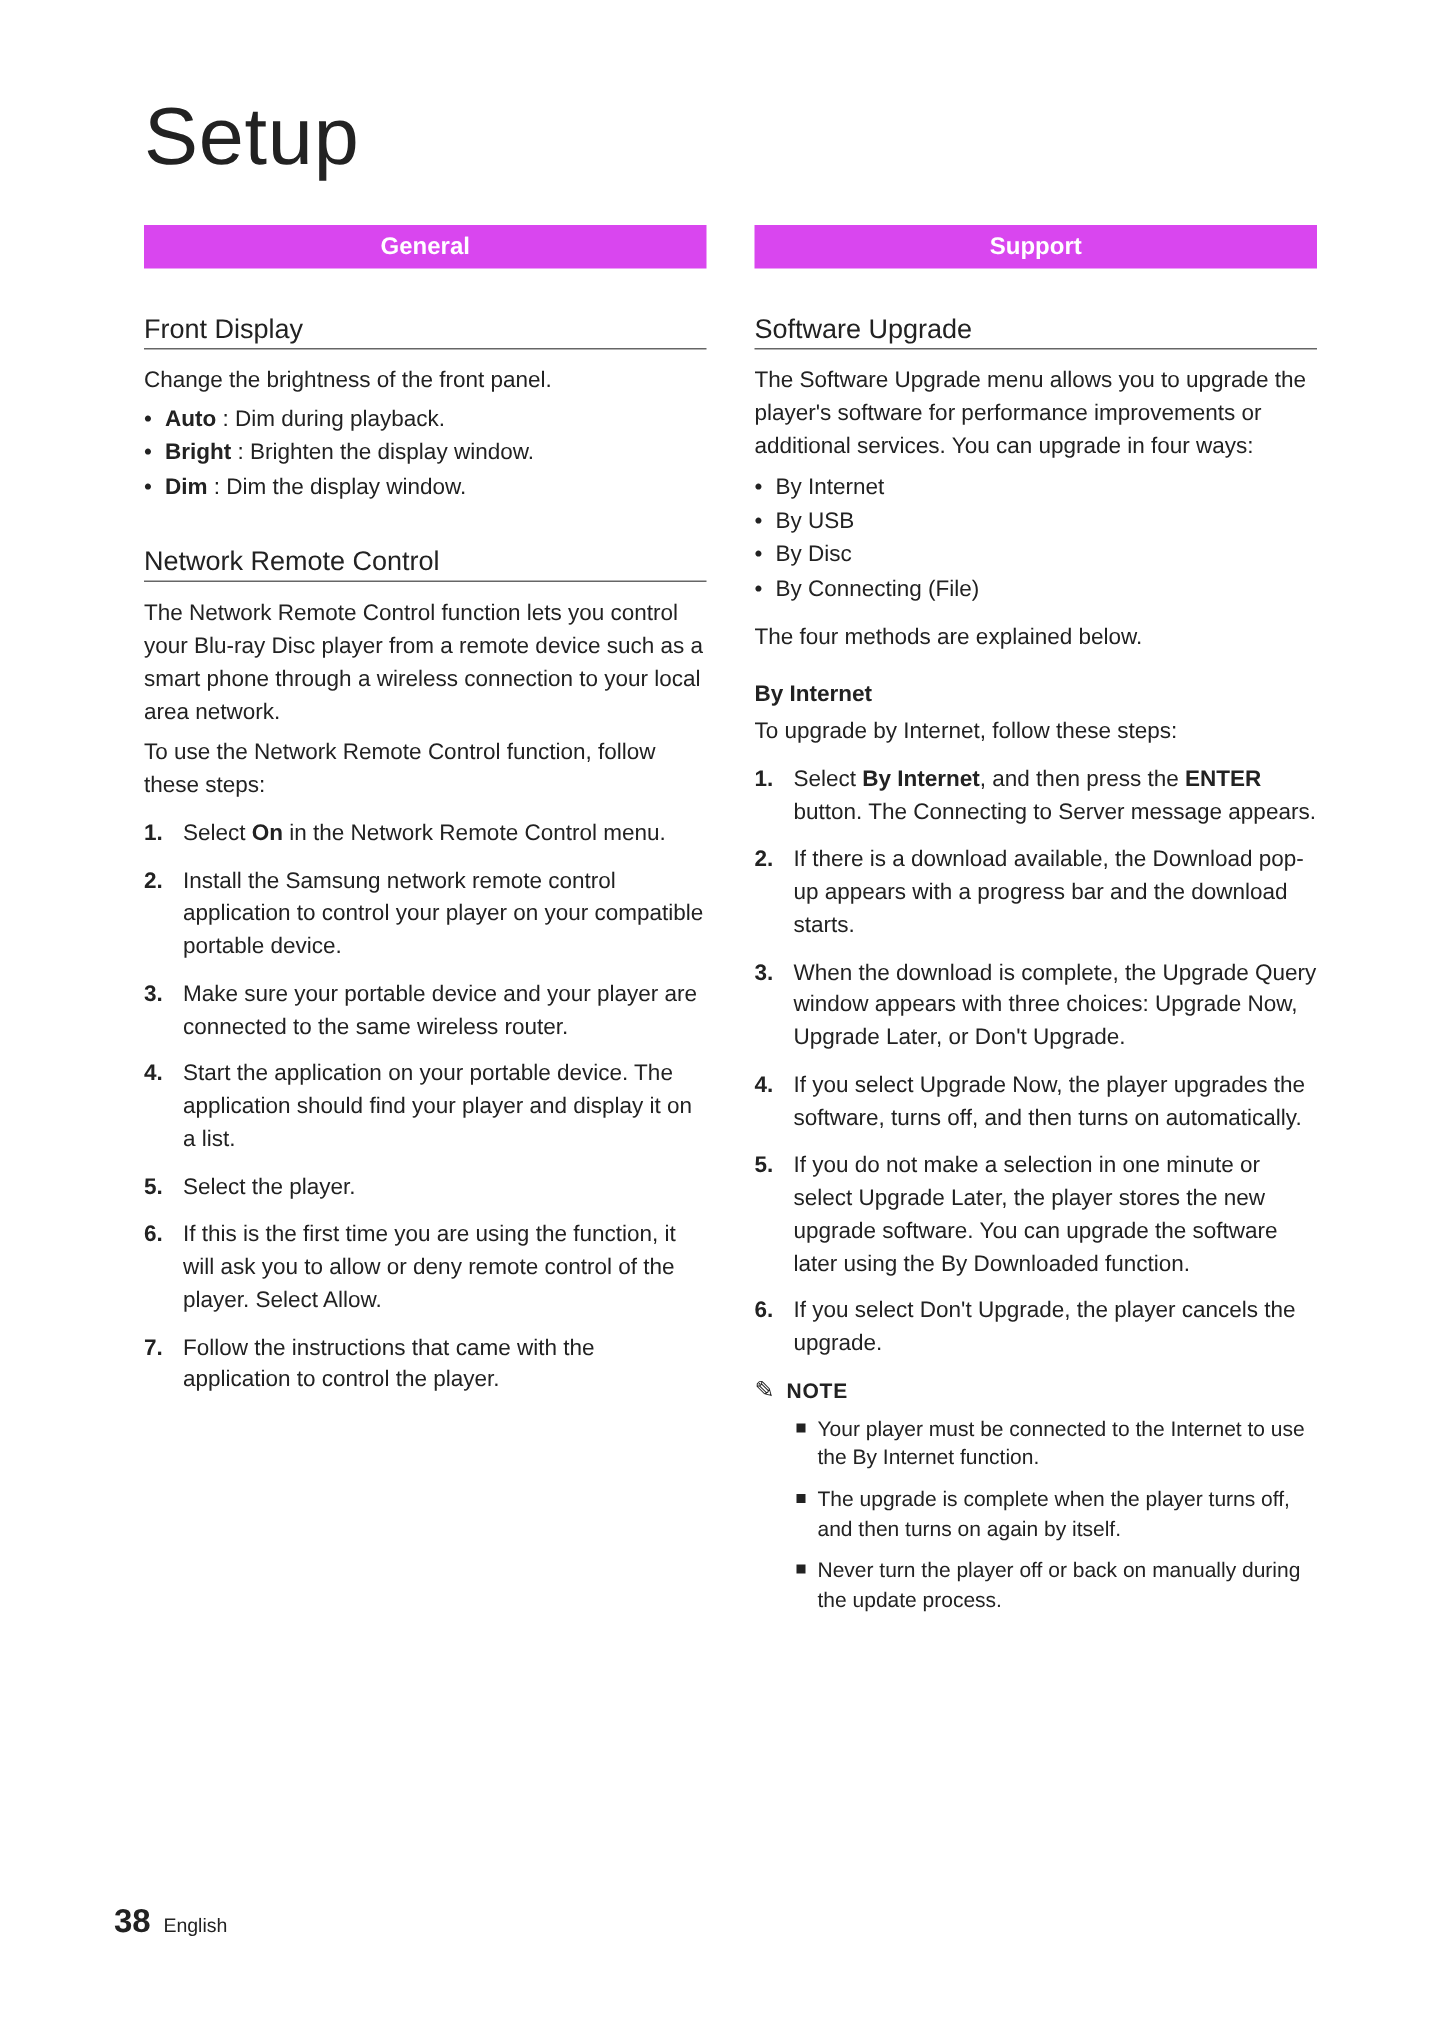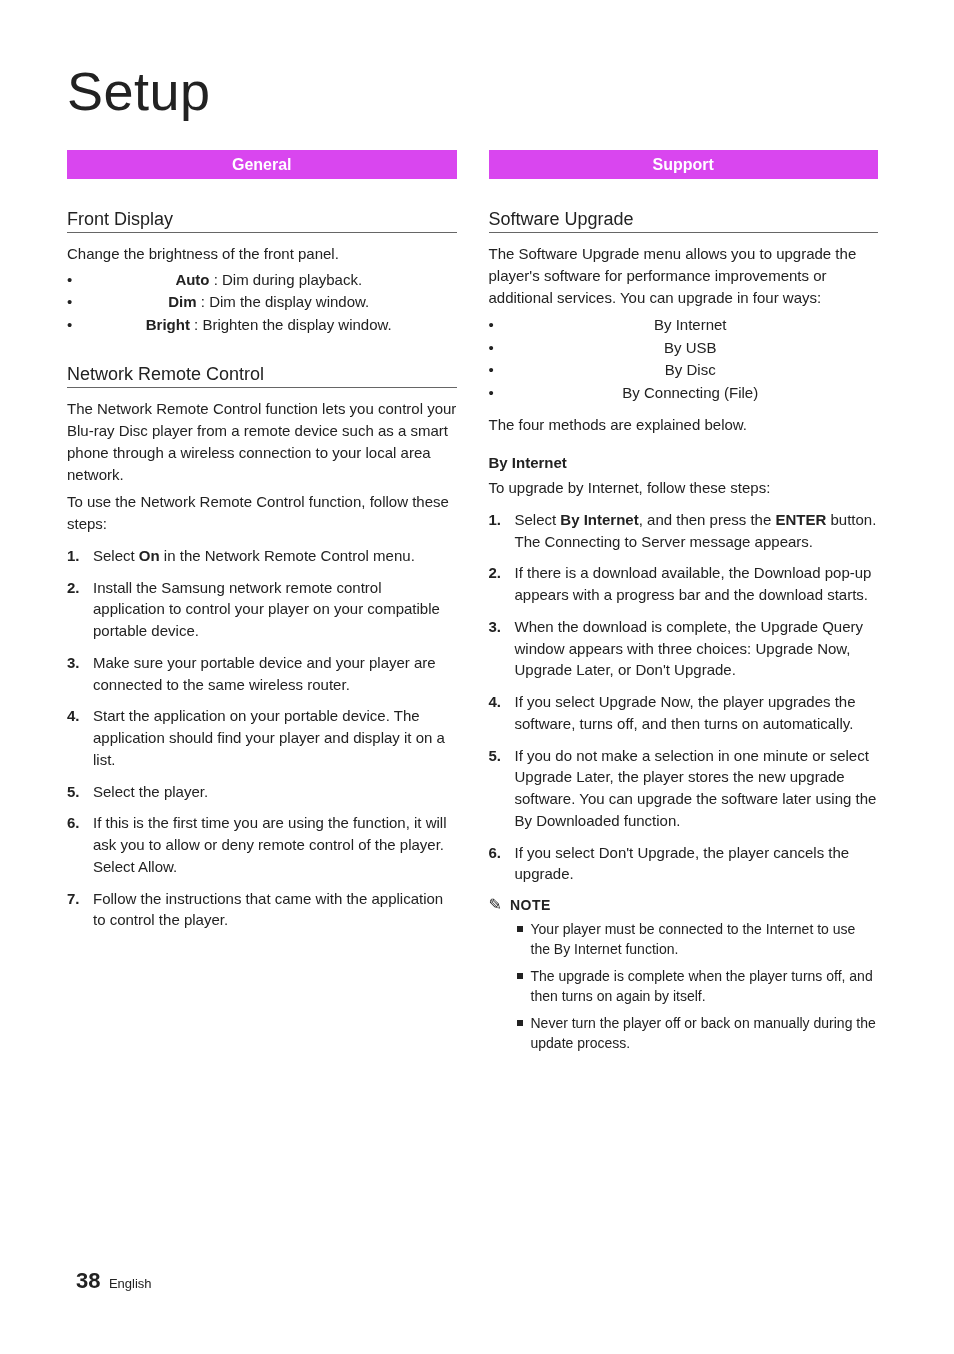--- a/index.html
+++ b/index.html
@@ -1,27 +1,27 @@
 <!DOCTYPE html>
 <html><head>
 <meta charset="utf-8">
 <style>
   * { box-sizing: border-box; margin: 0; padding: 0; }
   html, body { width: 954px; height: 1354px; background: #fff; }
   body { font-family: Arial, Helvetica, sans-serif; color: #222; position: relative; }
-  .page { padding: 60px 76px 60px 67px; }
+  .page { padding: 60px 76px 60px 96px; }
   .main-title { font-size: 54px; font-weight: 300; letter-spacing: 0.5px; margin-bottom: 28px; font-family: "Helvetica Neue", Arial, sans-serif; }
   .columns { display: flex; gap: 32px; }
   .col { flex: 1; min-width: 0; }
   .section-bar { background: #d946ef; color: #fff; text-align: center; font-weight: bold; font-size: 16px; padding: 6px 0 5px 0; margin-bottom: 30px; }
   .h2 { font-size: 18px; font-weight: 400; margin-top: 28px; margin-bottom: 2px; }
   .rule { border-bottom: 1px solid #666; margin-bottom: 10px; }
   p { font-size: 15px; line-height: 1.45; margin-bottom: 6px; font-weight: 300; }
   .lead { margin-bottom: 4px; }
-  ul.bullets { list-style: none; padding-left: 0; margin-bottom: 10px; text-align: center; }
+  ul.bullets { list-style: none; padding-left: 0; margin-bottom: 10px; }
   ul.bullets li { font-size: 15px; line-height: 1.5; padding-left: 14px; position: relative; font-weight: 300; }
   ul.bullets li::before { content: "•"; position: absolute left: 0; left:0; }
   ul.bullets li::before { content: "•"; position: absolute; left: 0; top: 0; }
   ol.num { list-style: none; counter-reset: item; padding-left: 0; margin-top: 10px; }
   ol.num li { counter-increment: item; font-size: 15px; line-height: 1.45; padding-left: 26px; position: relative; margin-bottom: 10px; font-weight: 300; }
   ol.num li::before { content: counter(item) "."; position: absolute; left: 0; top: 0; font-weight: bold; }
   strong { font-weight: bold; }
   .subhead { font-size: 15px; font-weight: bold; margin-top: 18px; margin-bottom: 6px; }
   .note-line { display: flex; align-items: center; gap: 8px; margin-top: 6px; }
   .note-icon { font-size: 16px; }
@@ -43,22 +43,22 @@
   <div class="columns">
 
     <div class="col">
       <div class="section-bar">General</div>
 
       <div class="h2 h2-first">Front Display</div>
       <div class="rule"></div>
       <p class="lead">Change the brightness of the front panel.</p>
       <ul class="bullets">
         <li><strong>Auto</strong><span> : Dim during playback.</span></li>
+        <li><strong>Bright</strong><span> : Brighten the display window.</span></li>
         <li><strong>Dim</strong><span> : Dim the display window.</span></li>
-        <li><strong>Bright</strong><span> : Brighten the display window.</span></li>
       </ul>
 
       <div class="h2">Network Remote Control</div>
       <div class="rule"></div>
       <p>The Network Remote Control function lets you control your Blu-ray Disc player from a remote device such as a smart phone through a wireless connection to your local area network.</p>
       <p>To use the Network Remote Control function, follow these steps:</p>
       <ol class="num">
         <li><span>Select </span><strong>On</strong><span> in the Network Remote Control menu.</span></li>
         <li>Install the Samsung network remote control application to control your player on your compatible portable device.</li>
         <li>Make sure your portable device and your player are connected to the same wireless router.</li>

